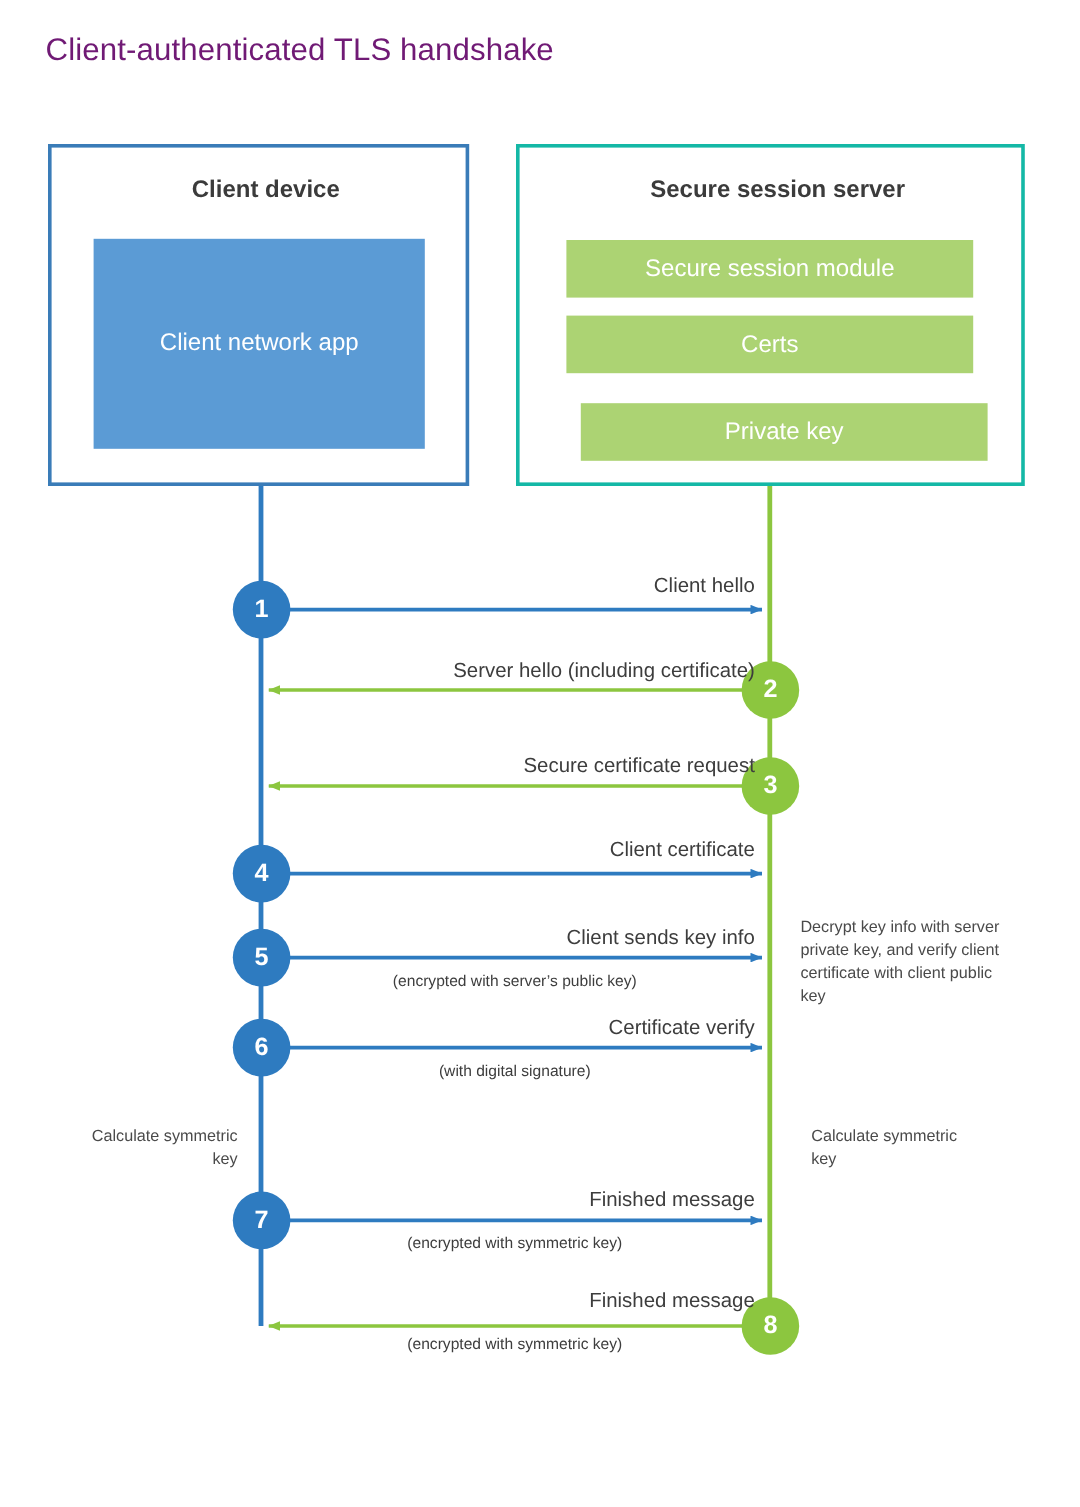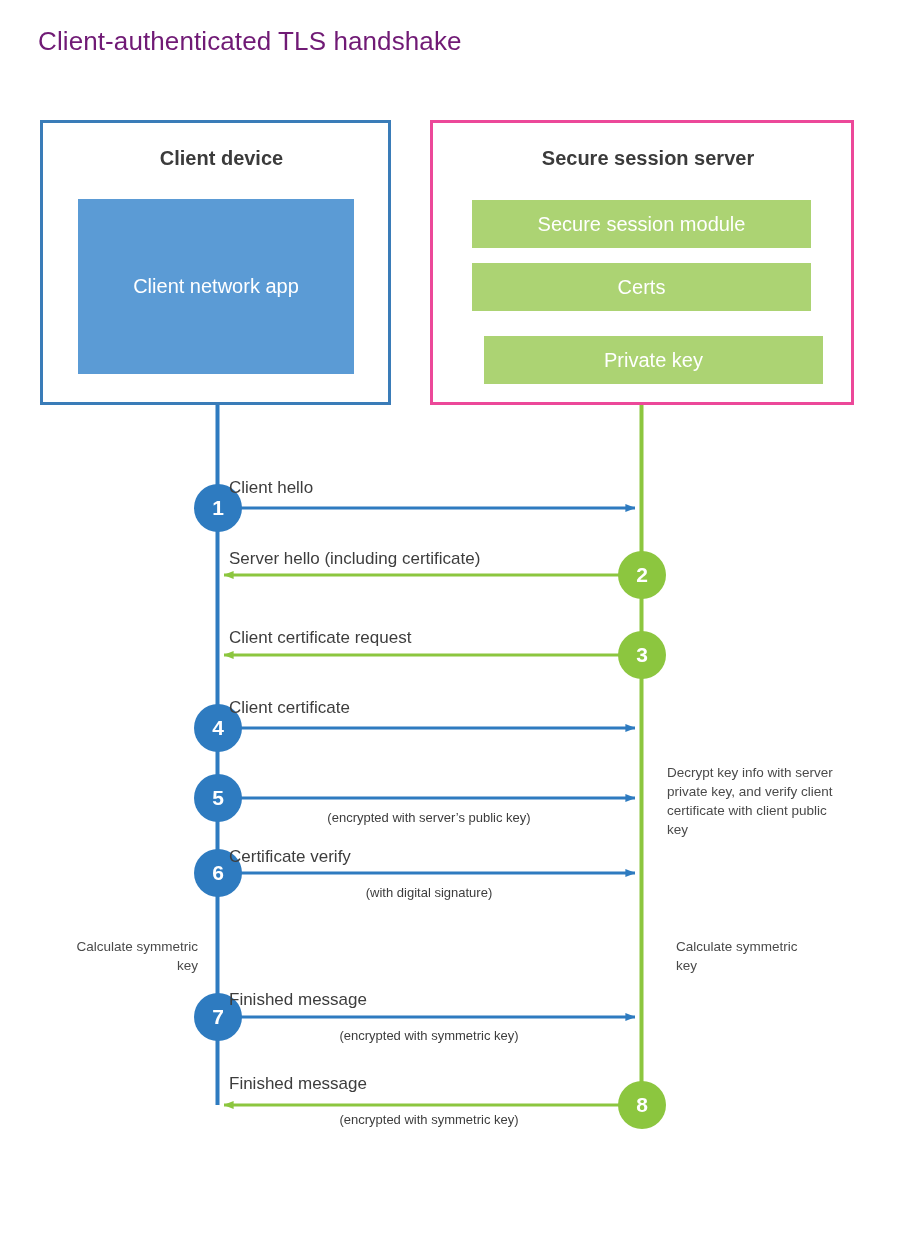--- a/index.html
+++ b/index.html
@@ -43,21 +43,21 @@
     top: 120px;
     width: 351px;
     height: 285px;
     border: 3px solid #3A7CB8;
   }
   .party-box.server {
     left: 430px;
     top: 120px;
     width: 424px;
     height: 285px;
-    border: 3px solid #ec4899;
+    border: 3px solid #14b8a6;
   }
   .party-title {
     position: absolute;
     left: 12px;
     right: 0;
     top: 24px;
     text-align: center;
     font-size: 20px;
     font-weight: bold;
     color: #3b3b3b;
@@ -110,21 +110,21 @@
     color: #ffffff;
     font-size: 21px;
     font-weight: bold;
   }
   .step-badge.blue { background: #2E7BC0; }
   .step-badge.green { background: #8CC63F; }
 
   
   .msg-label {
     position: absolute;
-    text-align: left;
+    text-align: right;
     color: #3d3d3d;
     font-size: 17px;
     white-space: nowrap;
   }
   .msg-sublabel {
     position: absolute;
     text-align: center;
     color: #3d3d3d;
     font-size: 13px;
     white-space: nowrap;
@@ -195,24 +195,25 @@
   <div class="step-badge blue" style="left:194px; top:704px;">4</div>
   <div class="step-badge blue" style="left:194px; top:774px;">5</div>
   <div class="step-badge blue" style="left:194px; top:849px;">6</div>
   <div class="step-badge blue" style="left:194px; top:993px;">7</div>
   <div class="step-badge green" style="left:618px; top:1081px;">8</div>
 
   <div class="msg-label" style="left:229px; top:478px; width:400px;">Client hello</div>
 
   <div class="msg-label" style="left:229px; top:549px; width:400px;">Server hello (including certificate)</div>
 
-  <div class="msg-label" style="left:229px; top:628px; width:400px;">Client certificate request</div>
+  <div class="msg-label" style="left:229px; top:628px; width:400px;">Secure certificate request</div>
 
   <div class="msg-label" style="left:229px; top:698px; width:400px;">Client certificate</div>
 
+  <div class="msg-label" style="left:229px; top:772px; width:400px;">Client sends key info</div>
   <div class="msg-sublabel" style="left:229px; top:810px; width:400px;">(encrypted with server’s public key)</div>
 
   <div class="msg-label" style="left:229px; top:847px; width:400px;">Certificate verify</div>
   <div class="msg-sublabel" style="left:229px; top:885px; width:400px;text-align:center;">(with digital signature)</div>
 
   <div class="msg-label" style="left:229px; top:990px; width:400px;">Finished message</div>
   <div class="msg-sublabel" style="left:229px; top:1028px; width:400px;">(encrypted with symmetric key)</div>
 
   <div class="msg-label" style="left:229px; top:1074px; width:400px;">Finished message</div>
   <div class="msg-sublabel" style="left:229px; top:1112px; width:400px;">(encrypted with symmetric key)</div>

